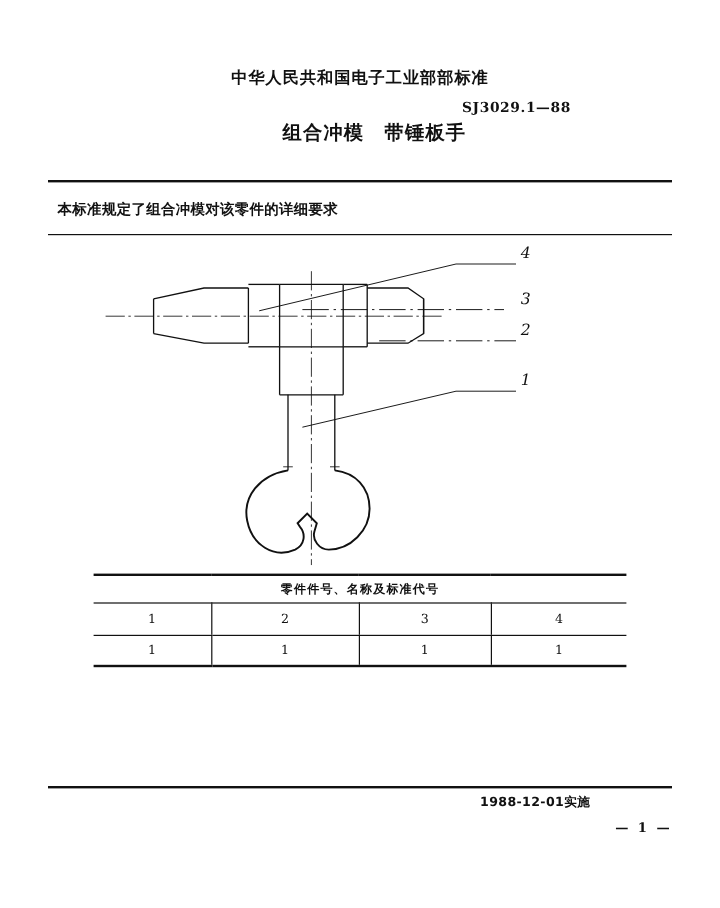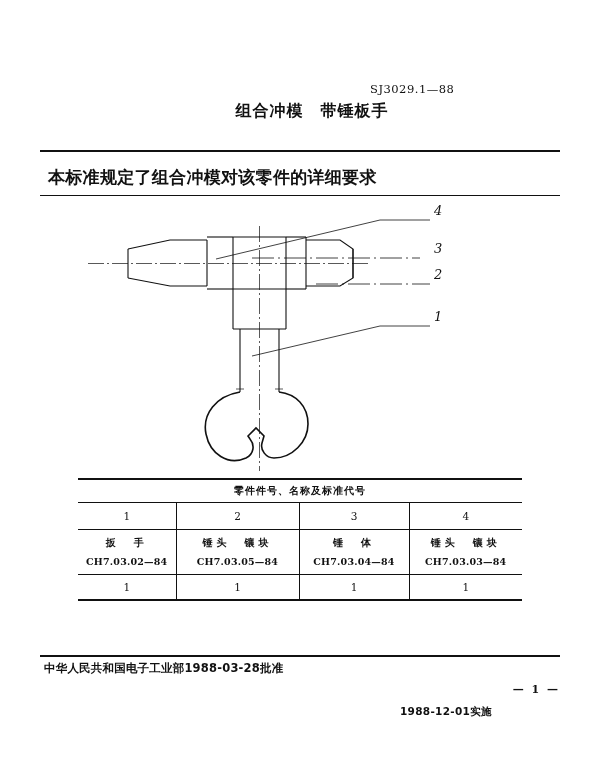--- a/index.html
+++ b/index.html
@@ -43,26 +43,26 @@
     top: 101px;
     width: 600px;
     text-align: center;
     font-size: 16px;
     font-weight: bold;
     letter-spacing: 1px;
     padding-left: 12px;
   }
   .std-code-box {
     position: absolute;
-    left: 370px;
+    left: 385px;
     top: 76px;
     width: 170px;
     font-family: "DejaVu Serif", "Liberation Serif", serif;
     font-size: 11.5px;
-    font-weight: normal;
+    font-weight: bold;
     letter-spacing: 0.5px;
     line-height: 26px;
   }
 
   
   .rule-thick {
     position: absolute;
     left: 40px;
     width: 520px;
     height: 2px;
@@ -77,21 +77,21 @@
   }
   #rule-top     { top: 150px; }
   #rule-under-scope { top: 195px; }
   #rule-footer  { top: 655px; }
 
   
   .scope-text {
     position: absolute;
     left: 48px;
     top: 166px;
-    font-size: 17px;
+    font-size: 12px;
     font-weight: bold;
     letter-spacing: 0.3px;
   }
 
   
   .drawing {
     position: absolute;
     left: 40px;
     top: 196px;
     width: 520px;
@@ -171,40 +171,40 @@
     letter-spacing: 0.2px;
   }
   .footer-right {
     position: absolute;
     left: 400px;
     top: 662px;
     font-size: 10.5px;
     font-weight: bold;
     font-family: "DejaVu Sans", "Liberation Sans", sans-serif;
     letter-spacing: 0.3px;
-    margin-top: 43px;
   }
   .page-number {
     position: absolute;
     left: 0;
     top: 683px;
     width: 560px;
     text-align: right;
     font-family: "DejaVu Serif", "Liberation Serif", serif;
     font-size: 11px;
     font-weight: bold;
     letter-spacing: 2px;
   }
 </style>
 </head>
 <body>
 
 <div class="page">
 
   <div class="header">
+    <div class="ministry-title">中华人民共和国电子工业部部标准</div>
     <div class="doc-title">组合冲模　带锤板手</div>
     <div class="std-code-box">
       <div>SJ3029.1—88</div>
     </div>
   </div>
 
   <div class="rule-thick" id="rule-top"></div>
 
   <div class="scope-text">本标准规定了组合冲模对该零件的详细要求</div>
 
@@ -291,50 +291,31 @@
         <td class="t-top hline" colspan="4">零件件号、名称及标准代号</td>
       </tr>
 
       <tr class="row-numbers">
         <td class="hline">1</td>
         <td class="hline vl-left">2</td>
         <td class="hline vl-left">3</td>
         <td class="hline vl-left">4</td>
       </tr>
 
-      <tr class="row-parts">
-        <td class="hline">
-          <span class="part-name">扳　手</span>
-          <span class="part-code">CH7.03.02—84</span>
-        </td>
-        <td class="hline vl-left">
-          <span class="part-name">锤头　镶块</span>
-          <span class="part-code">CH7.03.05—84</span>
-        </td>
-        <td class="hline vl-left">
-          <span class="part-name">锤　体</span>
-          <span class="part-code">CH7.03.04—84</span>
-        </td>
-        <td class="hline vl-left">
-          <span class="part-name">锤头　镶块</span>
-          <span class="part-code">CH7.03.03—84</span>
-        </td>
-      </tr>
 
 
       <tr class="row-qty">
         <td class="t-bottom">1</td>
         <td class="t-bottom vl-left">1</td>
         <td class="t-bottom vl-left">1</td>
         <td class="t-bottom vl-left">1</td>
       </tr>
     </tbody>
   </table>
 
   <div class="rule-thick" id="rule-footer"></div>
 
-  <div class="footer-left">中华人民共和国电子工业部1988-03-28批准</div>
 
   <div class="footer-right">1988-12-01实施</div>
 
   <div class="page-number">— 1 —</div>
 
 </div>
 
 </body></html>

